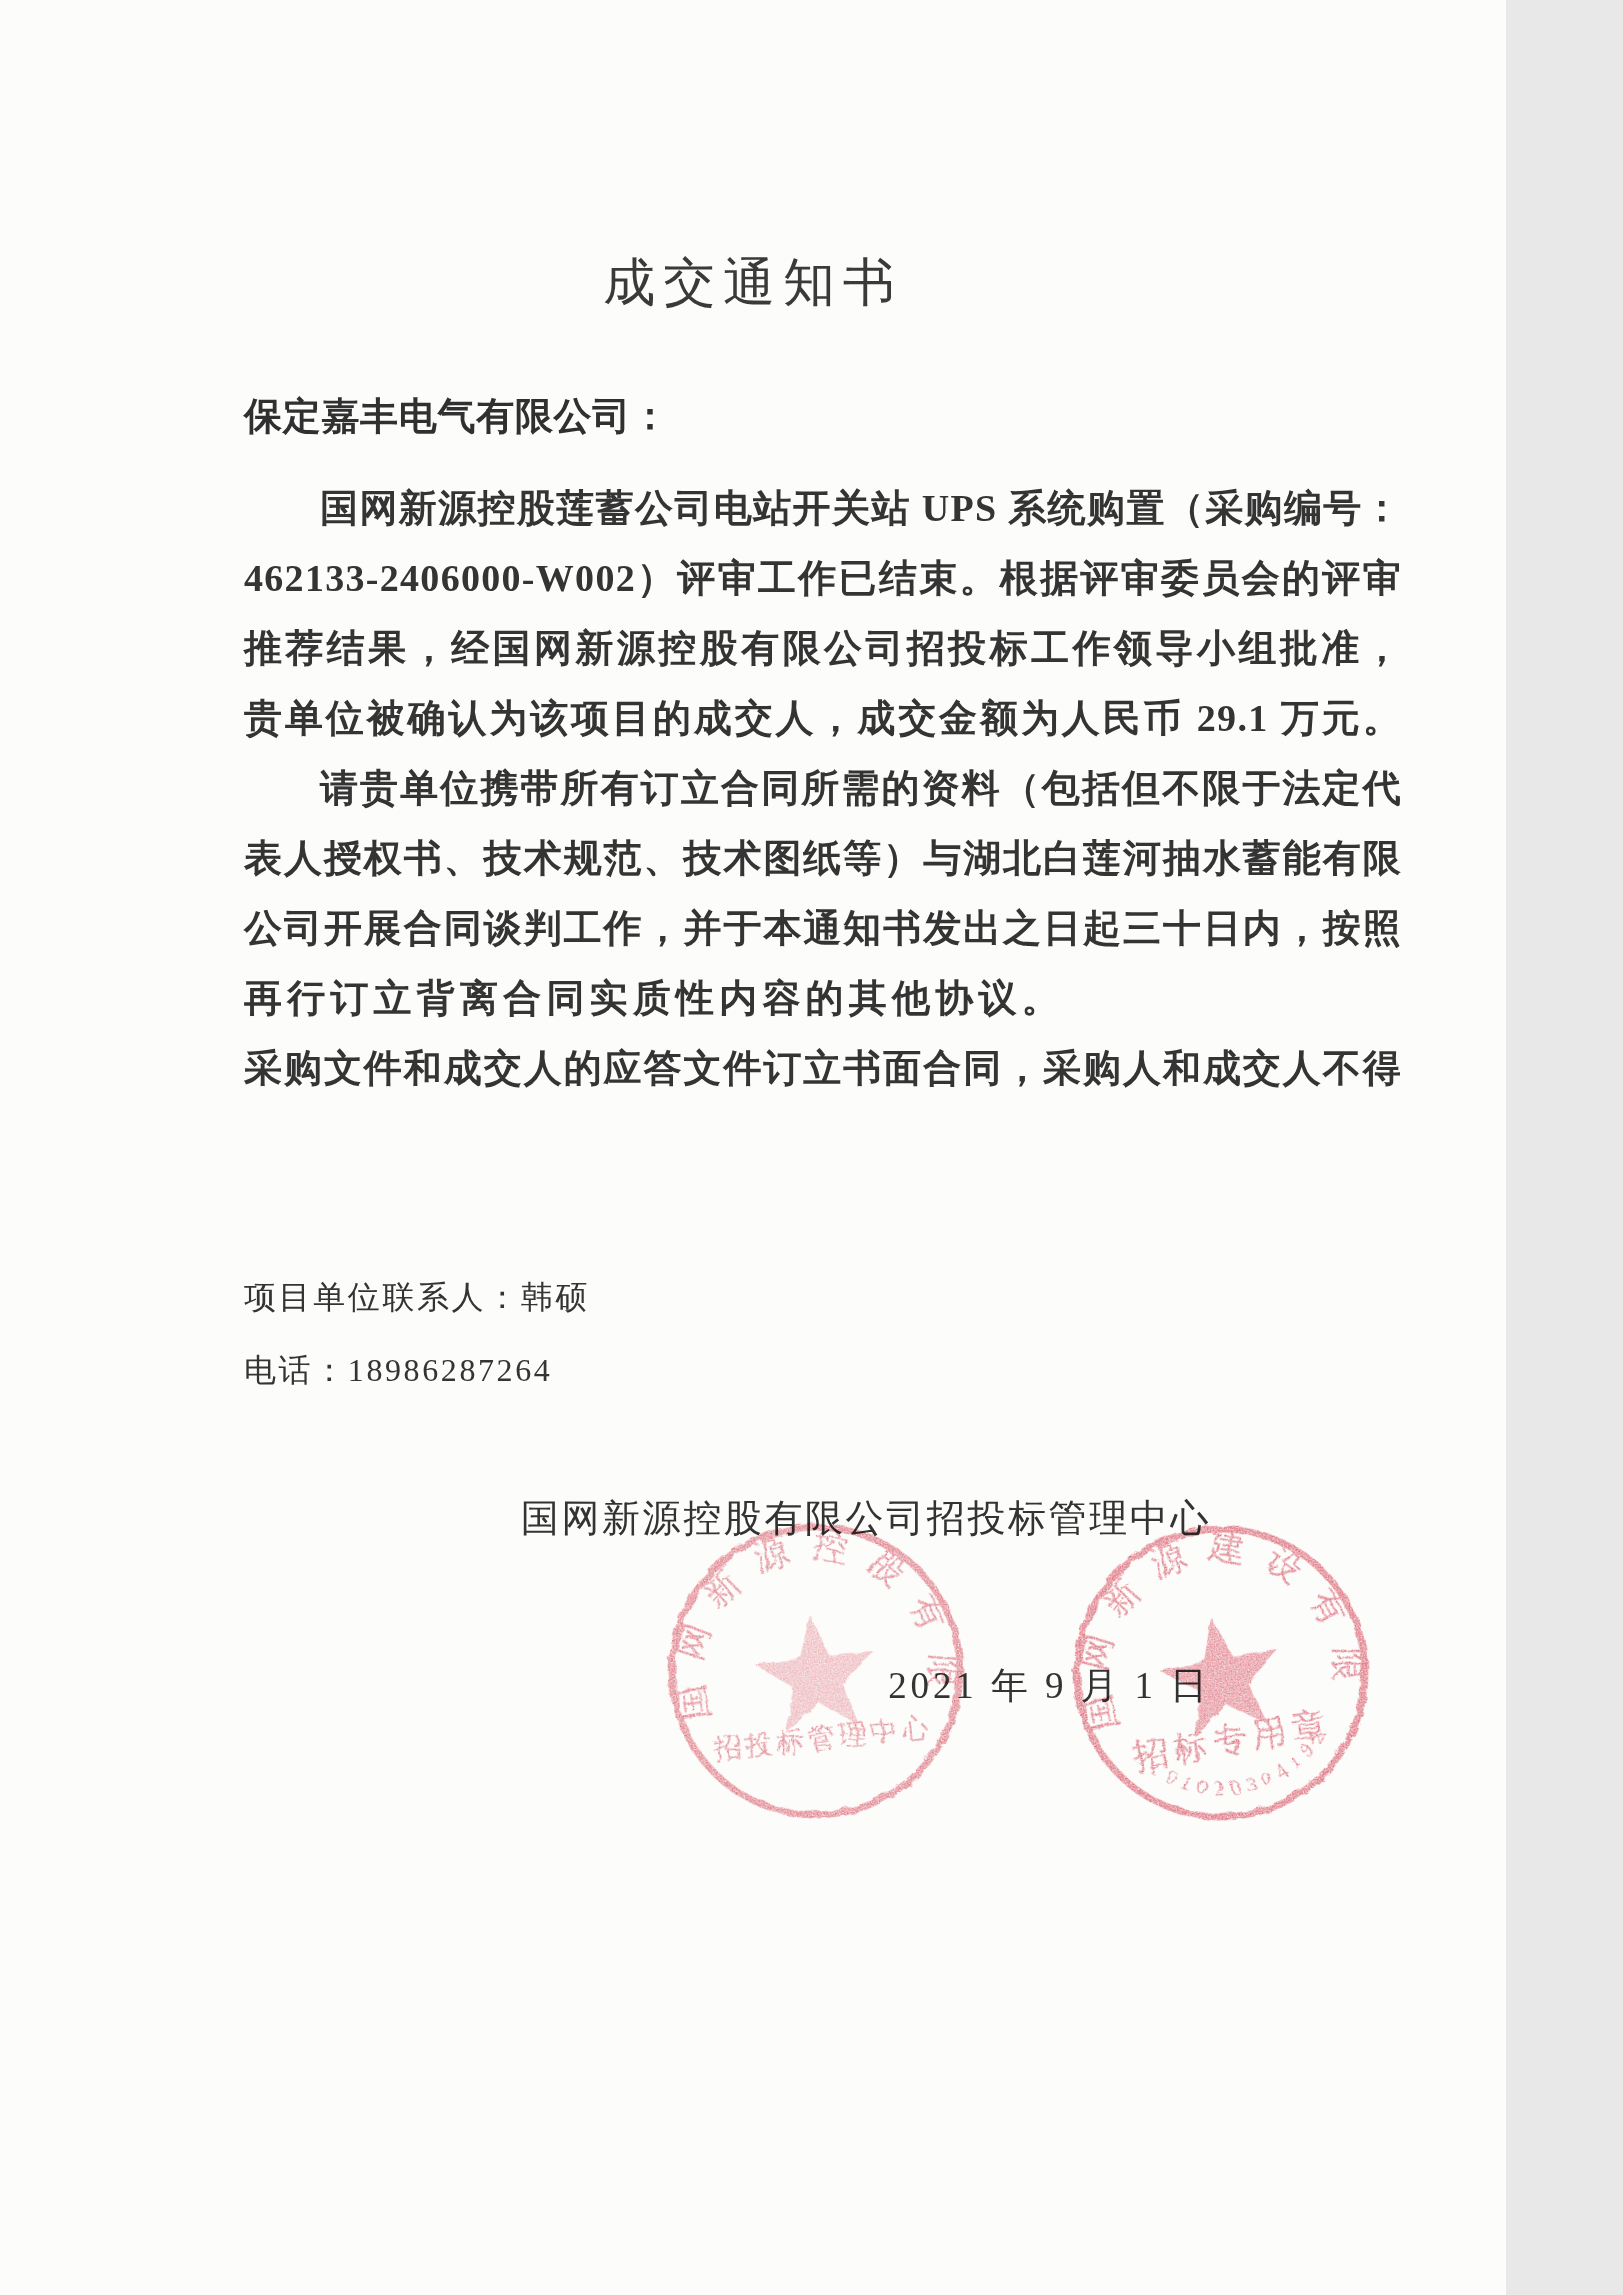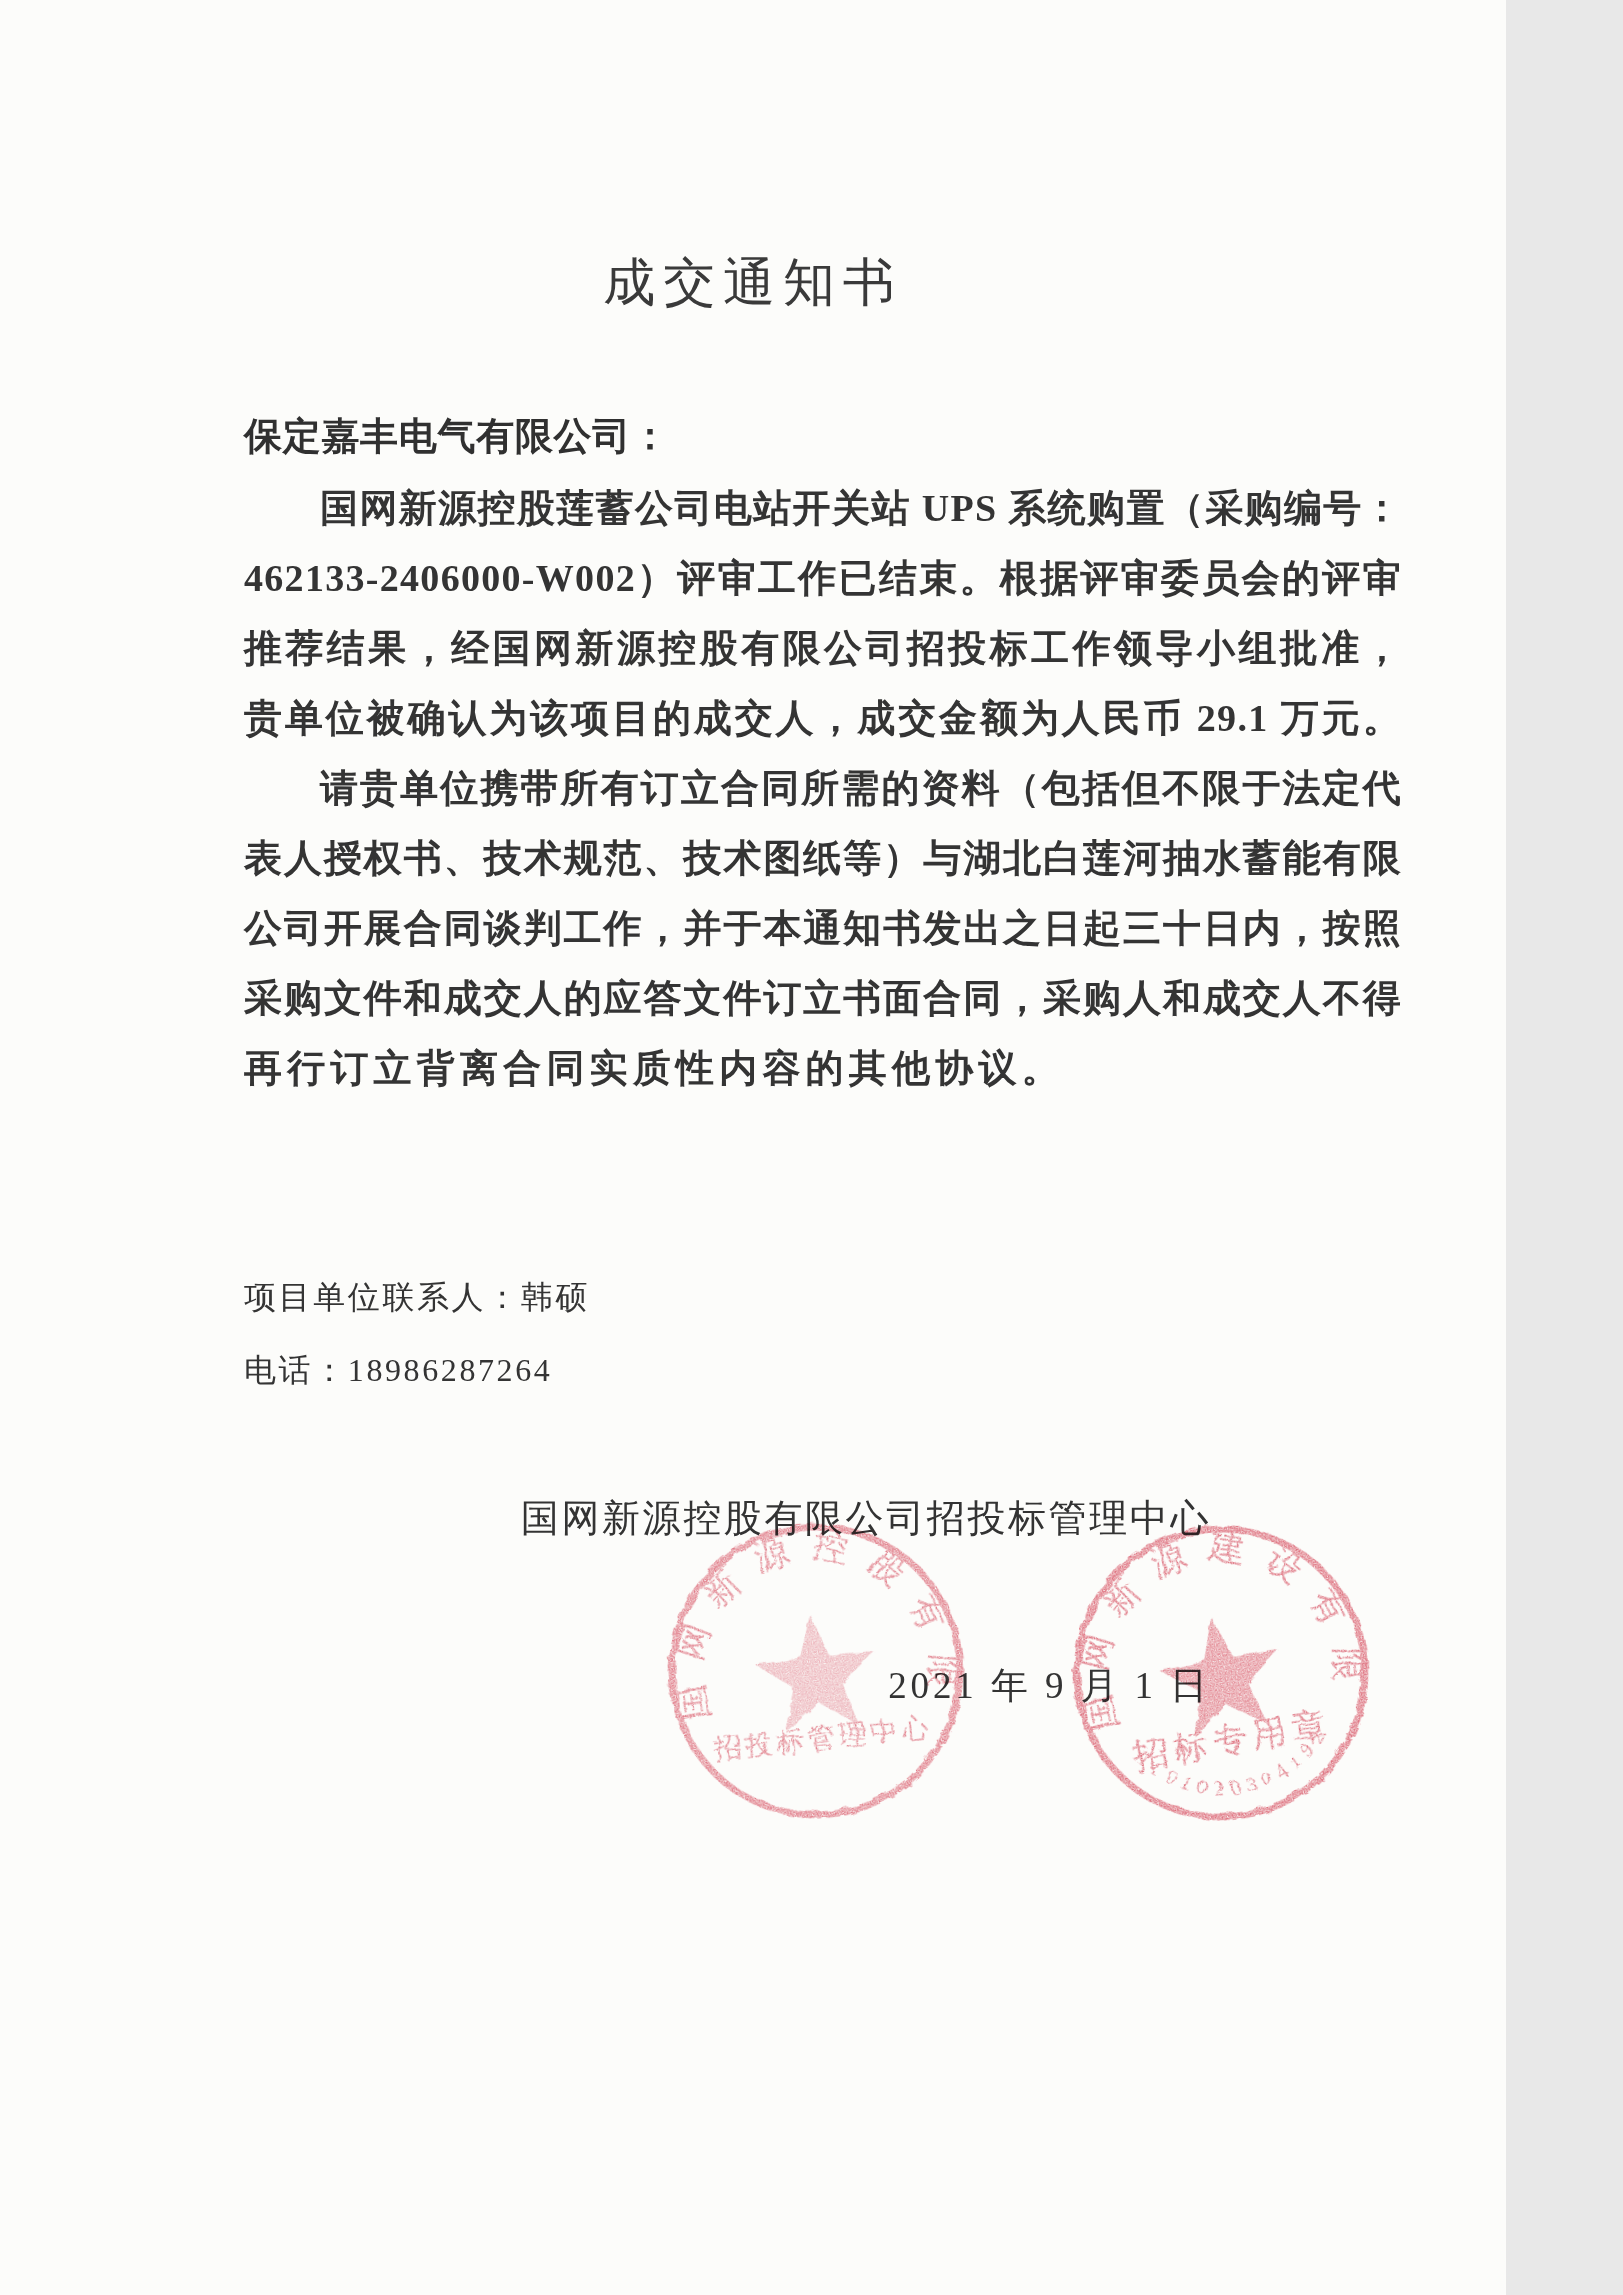--- a/index.html
+++ b/index.html
@@ -14,21 +14,21 @@
   .doc-title{
     position:absolute;
     left:0;top:248px;width:100%;
     text-align:center;
     font-size:52px;
     letter-spacing:7.9px;
     color:#3a3a3a;
   }
   .recipient{
     position:absolute;
-    left:244px;top:411px;
+    left:244px;top:391px;
     font-size:38px;
     font-weight:bold;
     letter-spacing:0.7px;
     color:#303030;
   }
   .body-block{
     position:absolute;
     left:244px;top:473px;
     width:1158px;
     font-weight:bold;
@@ -97,22 +97,22 @@
   <div class="recipient">保定嘉丰电气有限公司：</div>
 
   <div class="body-block">
     <div class="line indent">国网新源控股莲蓄公司电站开关站 UPS 系统购置（采购编号：</div>
     <div class="line">462133-2406000-W002）评审工作已结束。根据评审委员会的评审</div>
     <div class="line">推荐结果，经国网新源控股有限公司招投标工作领导小组批准，</div>
     <div class="line">贵单位被确认为该项目的成交人，成交金额为人民币 29.1 万元。</div>
     <div class="line indent">请贵单位携带所有订立合同所需的资料（包括但不限于法定代</div>
     <div class="line">表人授权书、技术规范、技术图纸等）与湖北白莲河抽水蓄能有限</div>
     <div class="line">公司开展合同谈判工作，并于本通知书发出之日起三十日内，按照</div>
+    <div class="line last">再行订立背离合同实质性内容的其他协议。</div>
     <div class="line">采购文件和成交人的应答文件订立书面合同，采购人和成交人不得</div>
-    <div class="line last">再行订立背离合同实质性内容的其他协议。</div>
   </div>
 
   <div class="contact-block">
     <div class="contact-line">项目单位联系人：韩硕</div>
     <div class="contact-line">电话：18986287264</div>
   </div>
 
   <div class="sig org1">国网新源控股有限公司招投标管理中心</div>
   <div class="sig date">2021 年 9 月 1 日</div>
 

